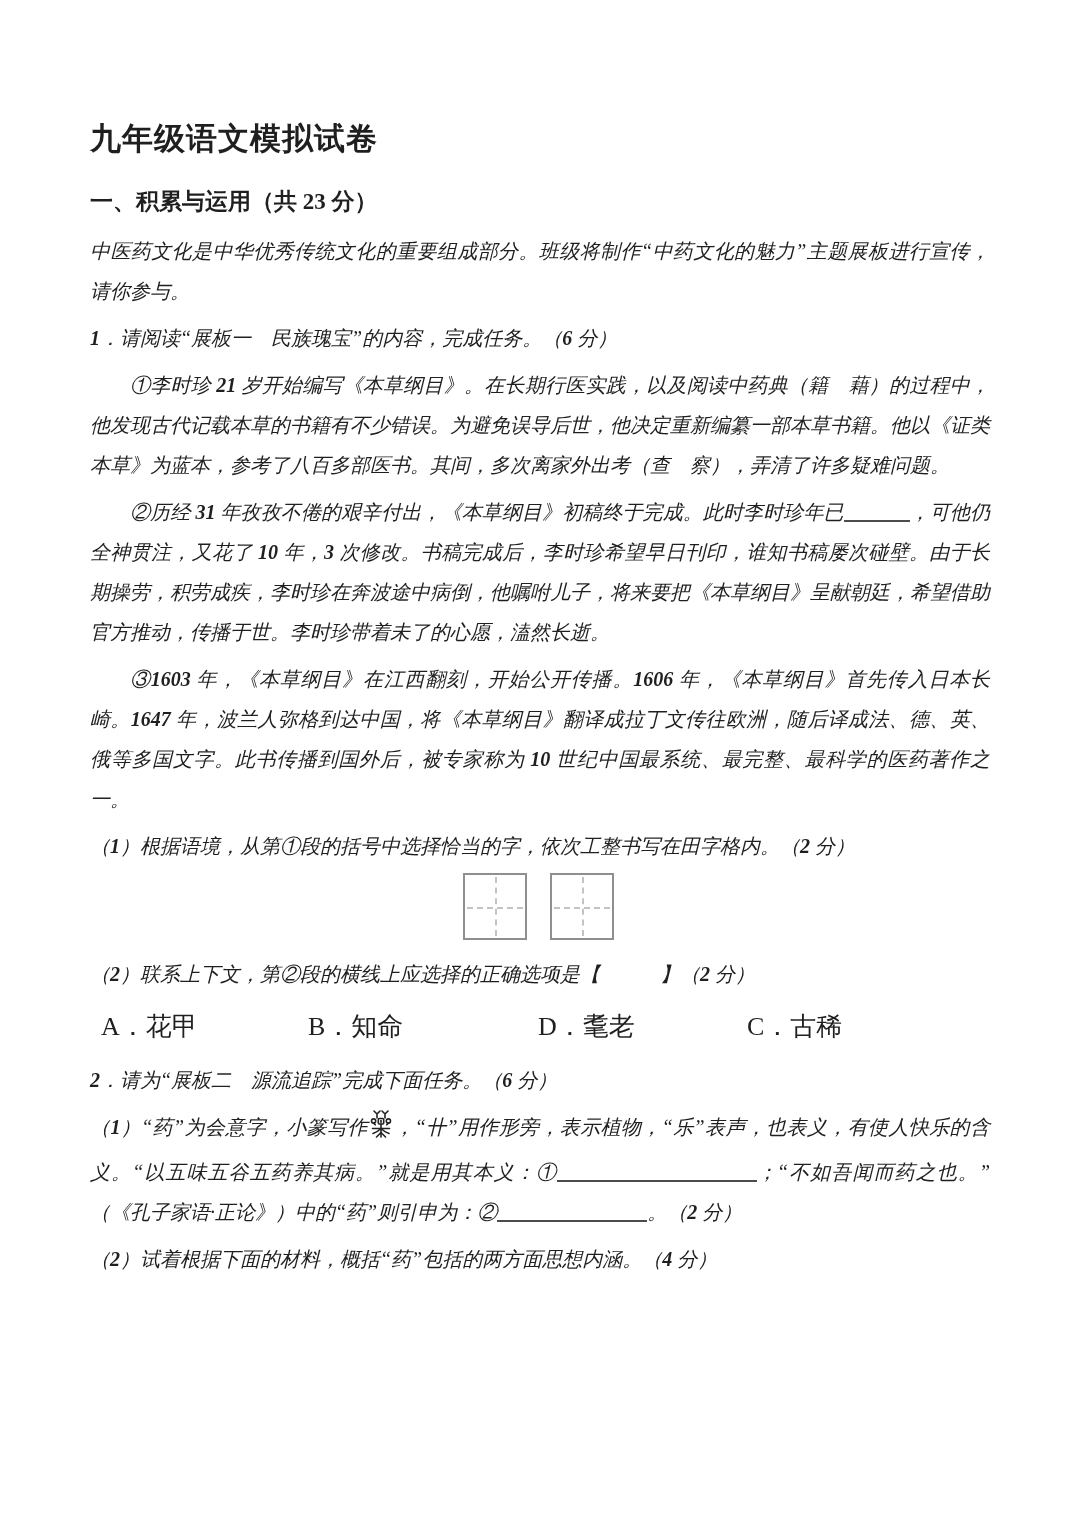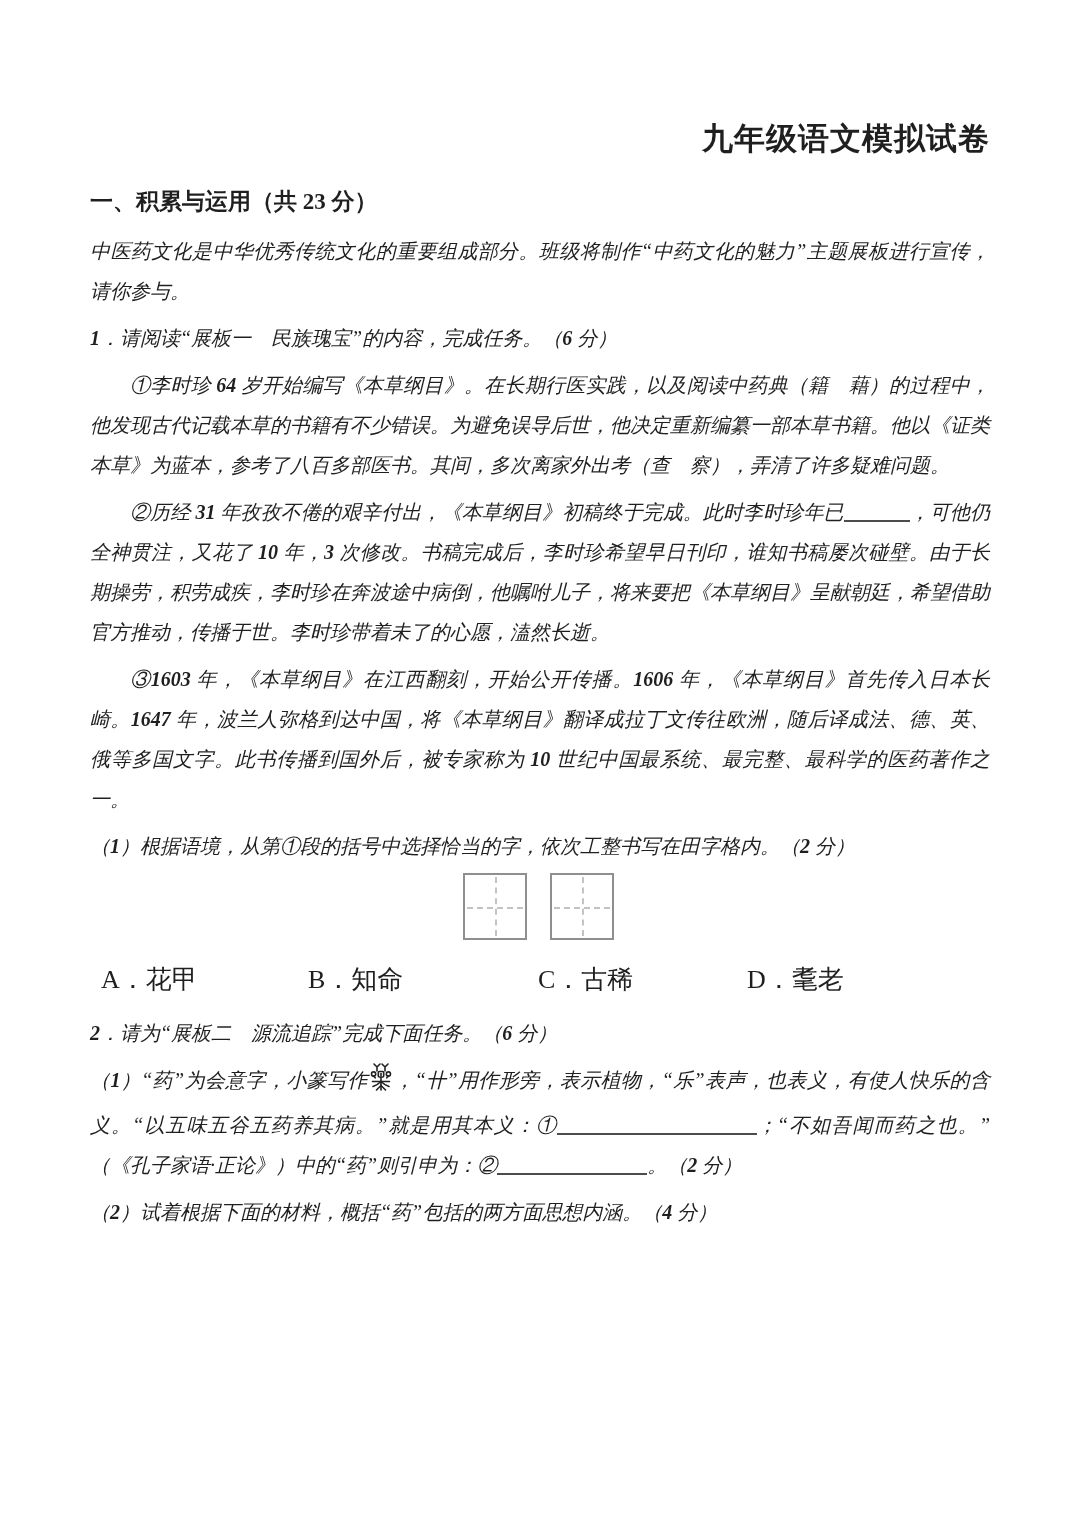--- a/index.html
+++ b/index.html
@@ -4,21 +4,21 @@
 <style>
   html, body { margin: 0; padding: 0; background: #ffffff; }
   body {
     width: 1080px; height: 1528px; overflow: hidden;
     font-family: "Liberation Serif", "DejaVu Serif", serif;
     color: #1f1f1f;
     -webkit-font-smoothing: antialiased;
   }
   .page { padding: 118px 90px 0 90px; box-sizing: border-box; }
   .title {
-    font-size: 31px; font-weight: bold; text-align: right;
+    font-size: 31px; font-weight: bold; text-align: left;
     margin: 0 0 26px 0; letter-spacing: 1px;
   }
   .section-heading {
     font-size: 23px; font-weight: bold; margin: 0 0 14px 0;
   }
   p.line {
     font-size: 20px; line-height: 2.0; margin: 0 0 7px 0;
     text-align: justify; text-justify: inter-character; font-style: italic;
   }
   p.indent { text-indent: 2em; }
@@ -57,45 +57,46 @@
 <div class="page">
 
   <h1 class="title">九年级语文模拟试卷</h1>
 
   <h2 class="section-heading">一、积累与运用（共 <b class="num">23</b> 分）</h2>
 
   <p class="line">中医药文化是中华优秀传统文化的重要组成部分。班级将制作“中药文化的魅力”主题展板进行宣传，请你参与。</p>
 
   <p class="line"><b class="num">1</b>．请阅读“展板一　民族瑰宝”的内容，完成任务。（<b class="num">6</b> 分）</p>
 
-  <p class="line indent">①李时珍 <b class="num">64</b> 岁开始编写《本草纲目》。在长期行医实践，以及阅读中药典（籍　藉）的过程中，他发现古代记载本草的书籍有不少错误。为避免误导后世，他决定重新编纂一部本草书籍。他以《证类本草》为蓝本，参考了八百多部医书。其间，多次离家外出考（查　察），弄清了许多疑难问题。</p>
+  <p class="line indent">①李时珍 <b class="num">21</b> 岁开始编写《本草纲目》。在长期行医实践，以及阅读中药典（籍　藉）的过程中，他发现古代记载本草的书籍有不少错误。为避免误导后世，他决定重新编纂一部本草书籍。他以《证类本草》为蓝本，参考了八百多部医书。其间，多次离家外出考（查　察），弄清了许多疑难问题。</p>
 
   <p class="line indent"><span>②历经 <b class="num">31</b> 年孜孜不倦的艰辛付出，《本草纲目》初稿终于完成。此时李时珍年已</span><span class="blank blank-sm"></span><span>，可他仍全神贯注，又花了 <b class="num">10</b> 年，<b class="num">3</b> 次修改。书稿完成后，李时珍希望早日刊印，谁知书稿屡次碰壁。由于长期操劳，积劳成疾，李时珍在奔波途中病倒，他嘱咐儿子，将来要把《本草纲目》呈献朝廷，希望借助官方推动，传播于世。李时珍带着未了的心愿，溘然长逝。</span></p>
 
   <p class="line indent">③<b class="num">1603</b> 年，《本草纲目》在江西翻刻，开始公开传播。<b class="num">1606</b> 年，《本草纲目》首先传入日本长崎。<b class="num">1647</b> 年，波兰人弥格到达中国，将《本草纲目》翻译成拉丁文传往欧洲，随后译成法、德、英、俄等多国文字。此书传播到国外后，被专家称为 <b class="num">10</b> 世纪中国最系统、最完整、最科学的医药著作之一。</p>
 
   <p class="line">（<b class="num">1</b>）根据语境，从第①段的括号中选择恰当的字，依次工整书写在田字格内。（<b class="num">2</b> 分）</p>
 
   <div class="grid-row">
     <div class="tian-box">
       <div class="tian-h"></div>
       <div class="tian-v"></div>
     </div>
     <div class="tian-box">
       <div class="tian-h"></div>
       <div class="tian-v"></div>
     </div>
   </div>
 
+  <p class="line">（<b class="num">2</b>）联系上下文，第②段的横线上应选择的正确选项是【　　　】（<b class="num">2</b> 分）</p>
 
   <div class="options-row">
     <span>A．花甲</span>
     <span>B．知命</span>
+    <span>D．耄老</span>
     <span>C．古稀</span>
-    <span>D．耄老</span>
   </div>
 
 
 
   <p class="line"><b class="num">2</b>．请为“展板二　源流追踪”完成下面任务。（<b class="num">6</b> 分）</p>
 
   <p class="line"><span>（<b class="num">1</b>）“药”为会意字，小篆写作</span><span class="seal-glyph"><svg width="24" height="30" viewBox="0 0 24 30" fill="none" stroke="#222222" stroke-width="1.6" stroke-linecap="round">
           <path d="M5 2 L8 5 M11 2 L8 5 M8 5 L8 9"></path>
           <path d="M13 2 L16 5 M19 2 L16 5 M16 5 L16 9"></path>
           <rect x="9.3" y="9.5" width="5.4" height="5.5" rx="1"></rect>

